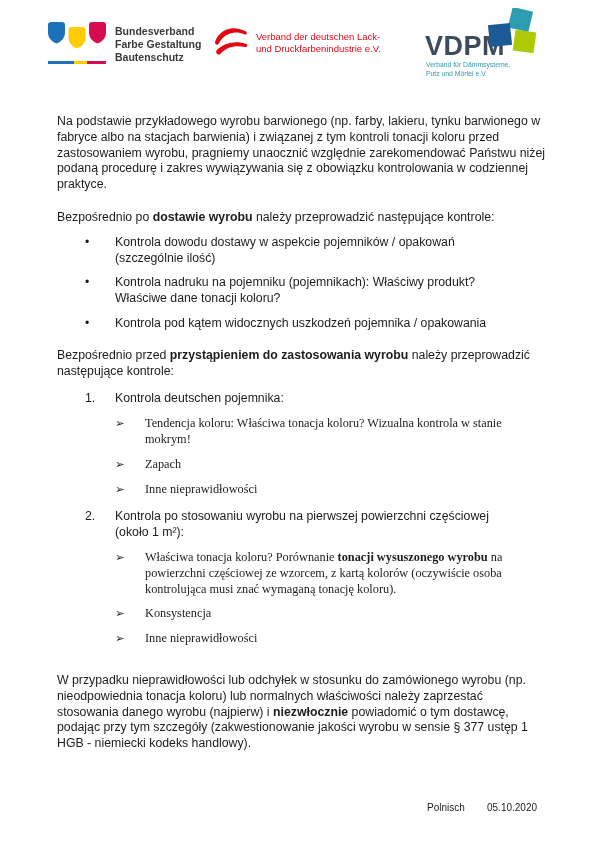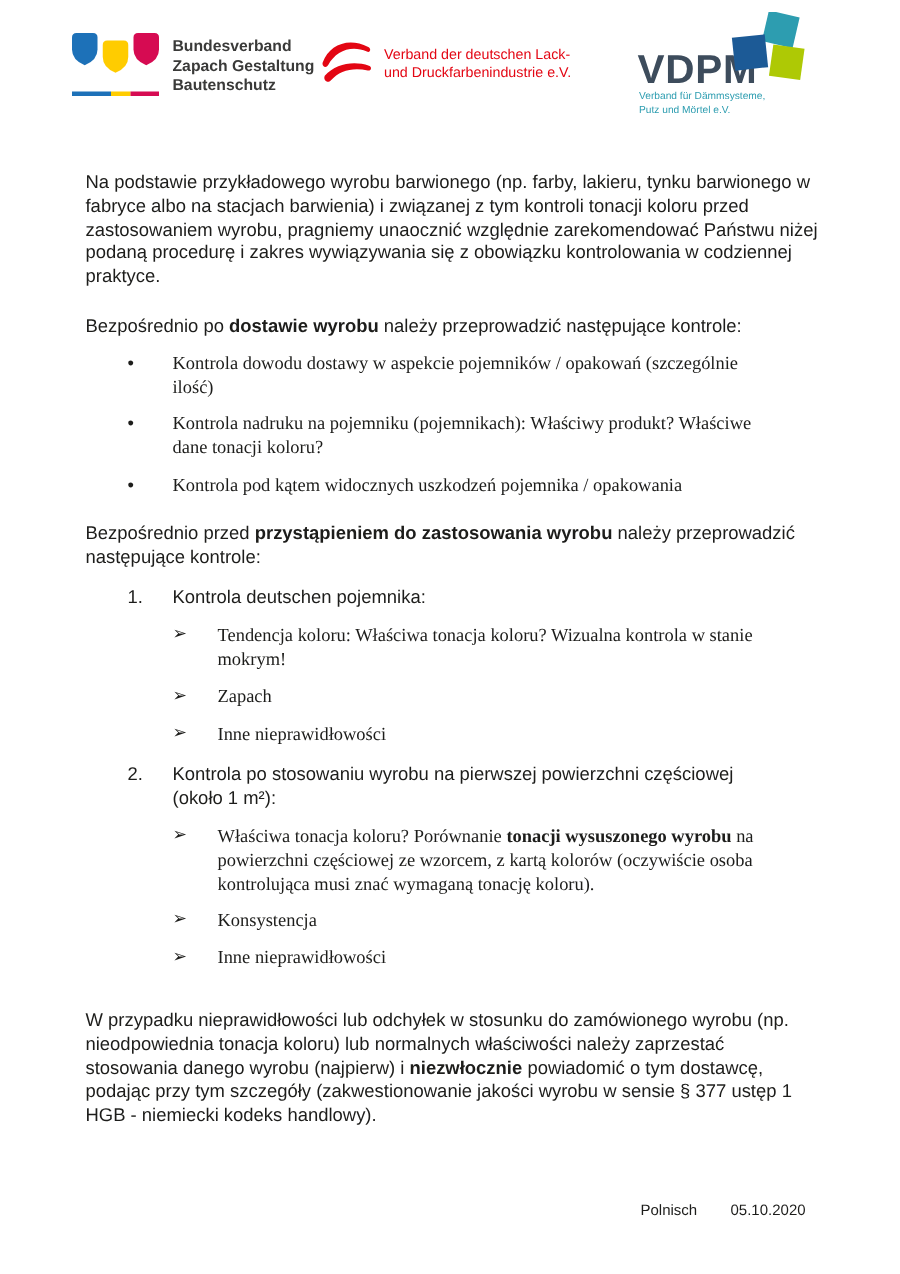--- a/index.html
+++ b/index.html
@@ -24,21 +24,21 @@
   .title div { white-space:nowrap; }
   .intro { margin:19px 0 0 0; }
   .sec-heading { margin:17px 0 0 0; }
   .sec-heading.second { margin-top:16px; }
   .closing { margin:26px 0 0 0; }
   b { font-weight:700; }
 
   .blist { margin:0; }
   .brow { display:flex; padding-left:28px; margin-top:9px; }
   .marker { flex:0 0 30px; }
-  .btext { max-width:400px;font-family:Liberation Serif, serif; }
+  .btext { max-width:400px; }
 
   .nrow { display:flex; padding-left:28px; margin-top:12px; }
   .nmarker { flex:0 0 30px; }
   .ntext { max-width:400px; }
   .srow { display:flex; padding-left:58px; margin-top:9px; }
   .smarker { flex:0 0 30px; font-size:11.5px; }
   .stext { max-width:401px;font-family:Liberation Serif, serif; }
 
   
   .footer-lang { position:absolute; left:413px; top:802px; font-size:10px; color:#1d1d1b;padding-left:14px; }
@@ -53,21 +53,21 @@
     <svg width="58" height="44" viewBox="0 0 58 44">
       <path transform="translate(0,1)" d="M0 3 Q0 0 3 0 L14 0 Q17 0 17 3 L17 11 Q17 18 8.5 21.5 Q0 18 0 11 Z" fill="#1d71b8"></path>
       <path transform="translate(20.5,6)" d="M0 3 Q0 0 3 0 L14 0 Q17 0 17 3 L17 11 Q17 18 8.5 21.5 Q0 18 0 11 Z" fill="#ffcc00"></path>
       <path transform="translate(41,1)" d="M0 3 Q0 0 3 0 L14 0 Q17 0 17 3 L17 11 Q17 18 8.5 21.5 Q0 18 0 11 Z" fill="#d60b52"></path>
       <rect x="0" y="40" width="26" height="3" fill="#1d71b8"></rect>
       <rect x="26" y="40" width="13" height="3" fill="#ffcc00"></rect>
       <rect x="39" y="40" width="19" height="3" fill="#d60b52"></rect>
     </svg>
     <div class="bfgb-text">
       <div>Bundesverband</div>
-      <div>Zapach Gestaltung</div>
+      <div>Farbe Gestaltung</div>
       <div>Bautenschutz</div>
     </div>
   </div>
 
   <div class="logo-vdl">
     <svg width="36" height="33" viewBox="0 0 36 33">
       <path d="M2.2 16.5 C6.5 5 19 -0.5 32.5 6.3 C34.6 7.3 34 10.4 31.6 9.4 C21 4.9 11 9 5.8 18.4 C4.3 21 1.2 19.2 2.2 16.5 Z" fill="#e30613"></path>
       <path d="M3.5 25.5 C11 17.5 22.5 15.3 33 18.8 C35.3 19.6 34.4 22.5 32.2 22 C22.5 19.8 13.5 21.8 7.5 28.7 C5.5 31 2.2 28.4 3.5 25.5 Z" fill="#e30613"></path>
     </svg>
     <div class="vdl-text">

